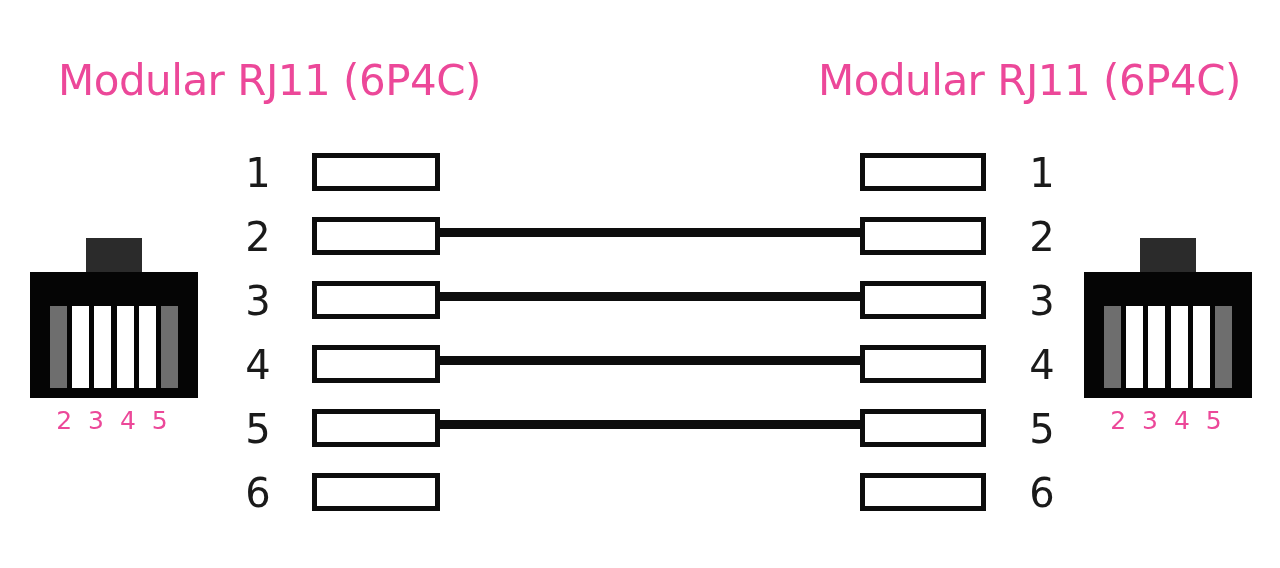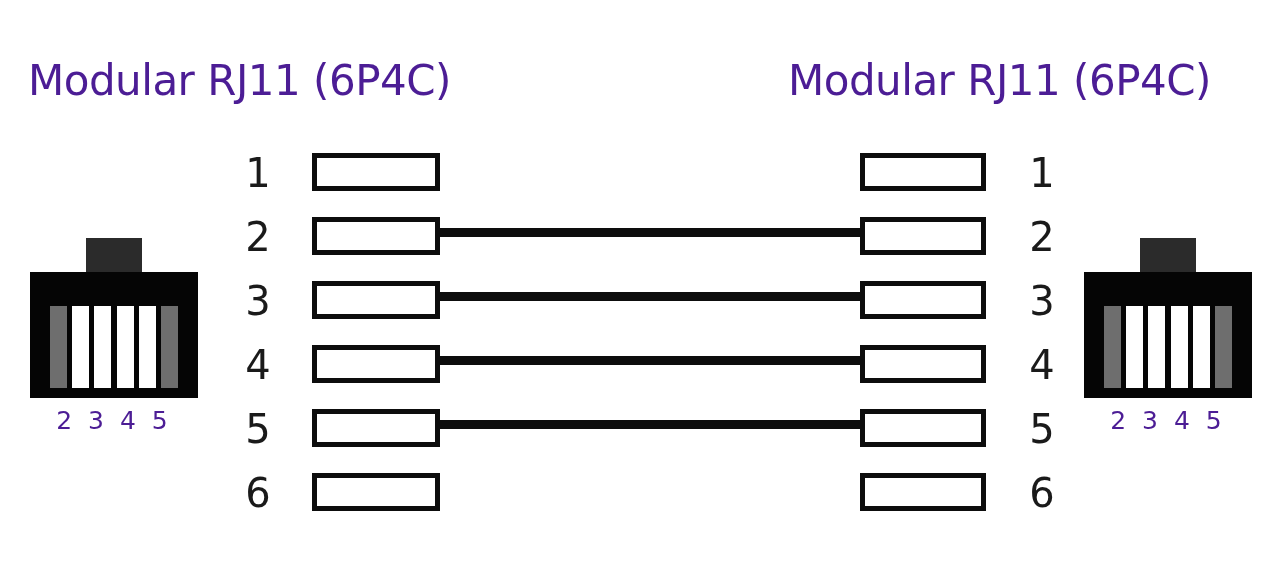--- a/index.html
+++ b/index.html
@@ -17,23 +17,24 @@
     background: #ffffff;
     overflow: hidden;
   }
 
   
   .title {
     position: absolute;
     font-family: "DejaVu Sans", sans-serif;
     font-size: 42px;
     font-weight: 400;
-    color: #4c1d95;
+    color: #ec4899;
     white-space: nowrap;
     letter-spacing: -0.5px;
+    margin-left: 30px;
   }
   #title-left  { left: 28px;  top: 56px; }
   #title-right { left: 788px; top: 56px; }
 
   
   .pin-num {
     position: absolute;
     font-family: "DejaVu Sans", sans-serif;
     font-size: 40px;
     font-weight: 400;
@@ -106,21 +107,21 @@
 
   .conn-caption {
     position: absolute;
     left: 0;
     top: 168px;
     width: 172px;
     text-align: center;
     font-family: "DejaVu Sans", sans-serif;
     font-size: 25px;
     font-weight: 400;
-    color: #4c1d95;
+    color: #ec4899;
     letter-spacing: 4px;
   }
 </style>
 </head>
 <body>
 
 <div id="canvas">
 
   <div class="title" id="title-left">Modular RJ11 (6P4C)</div>
 

